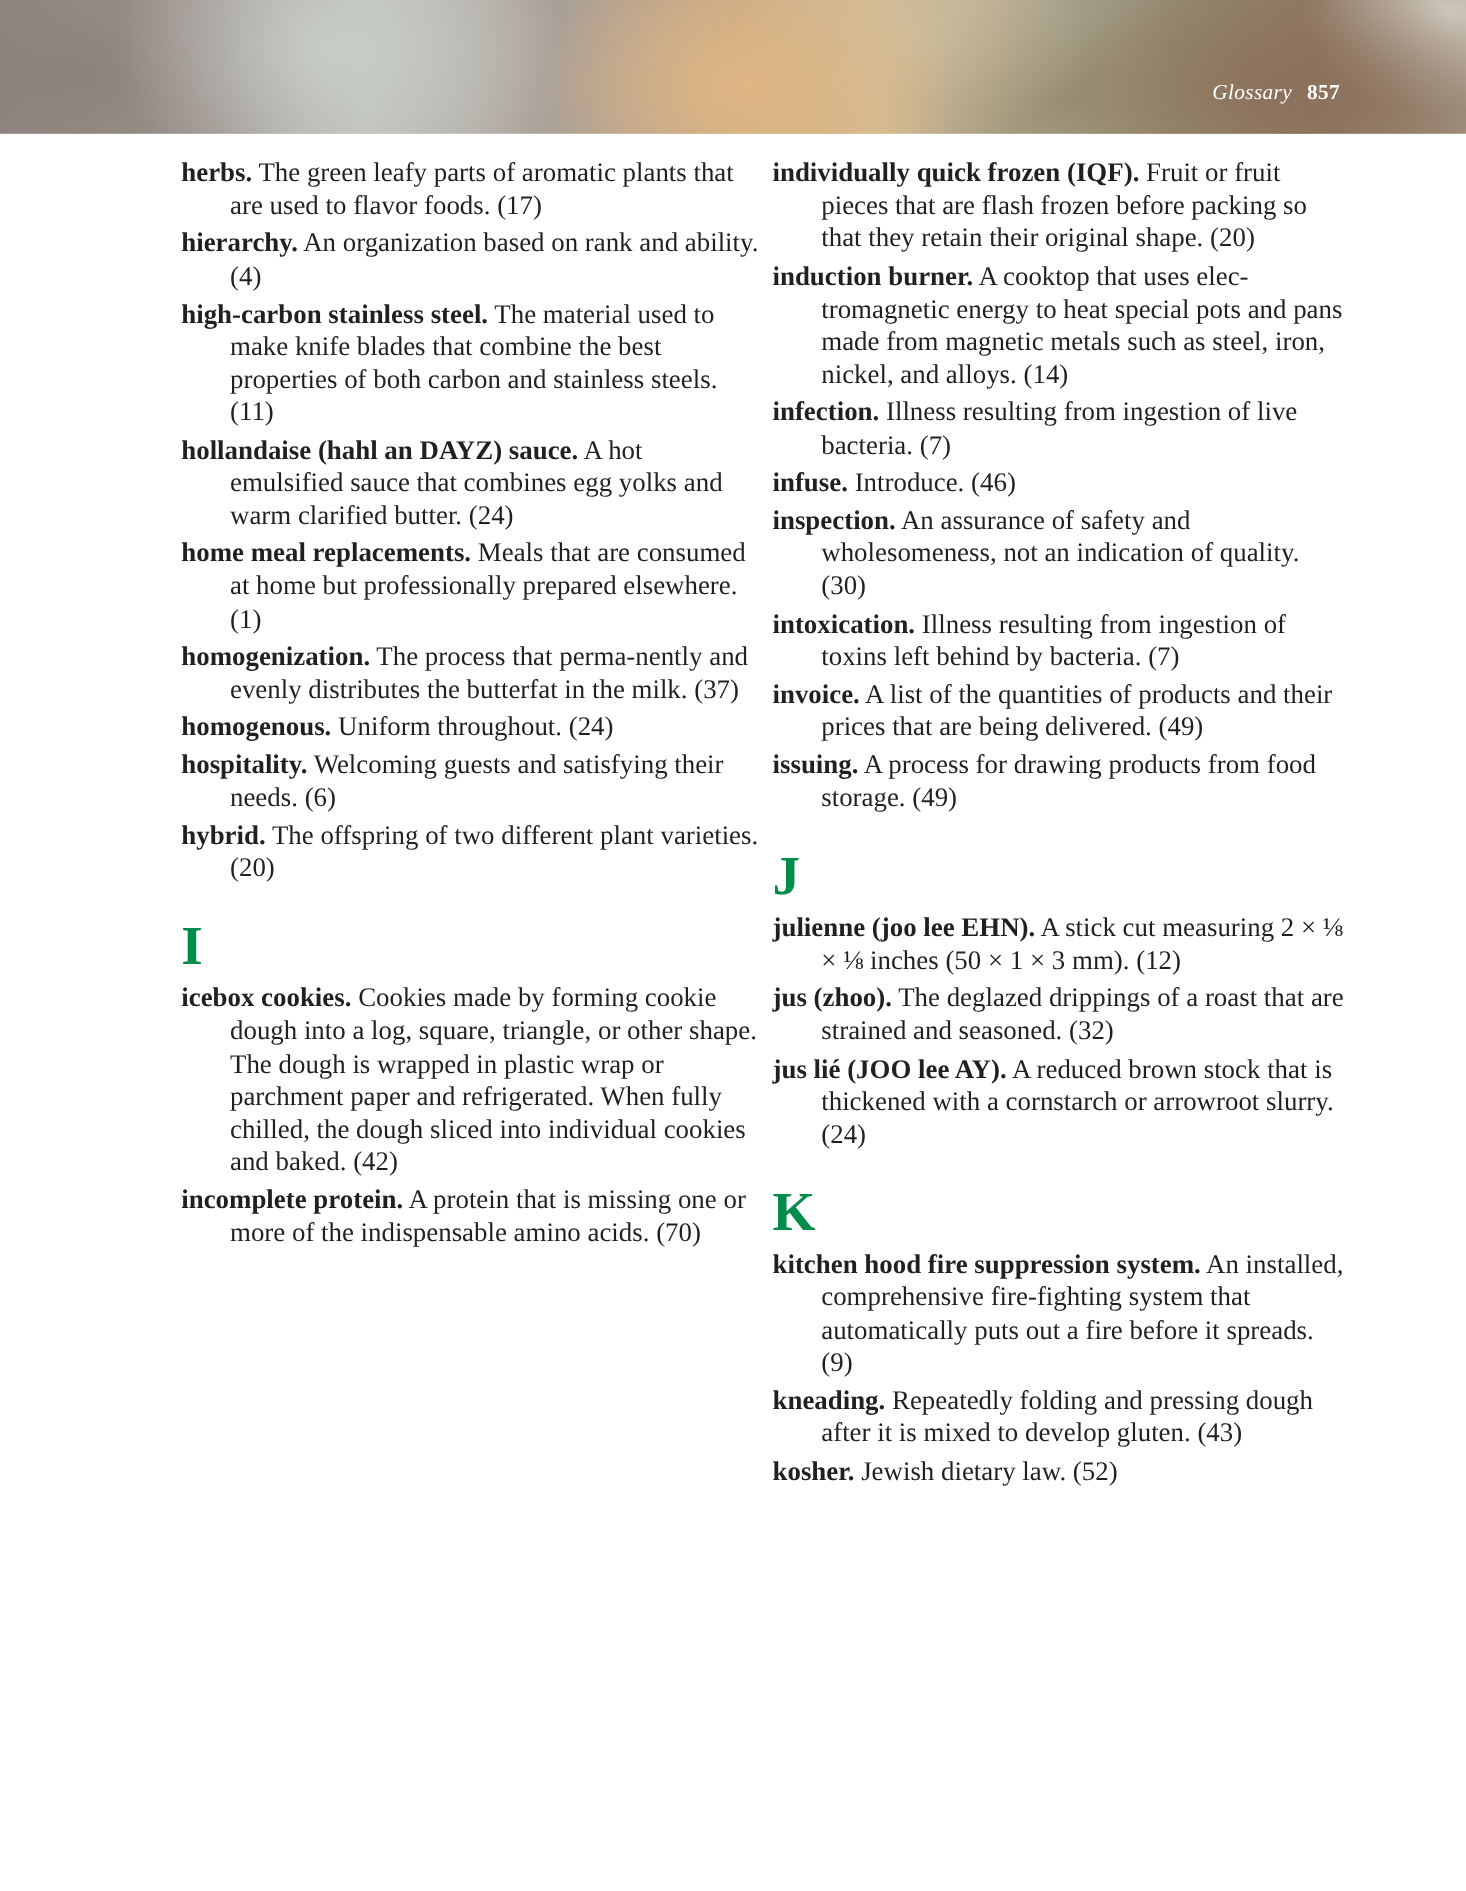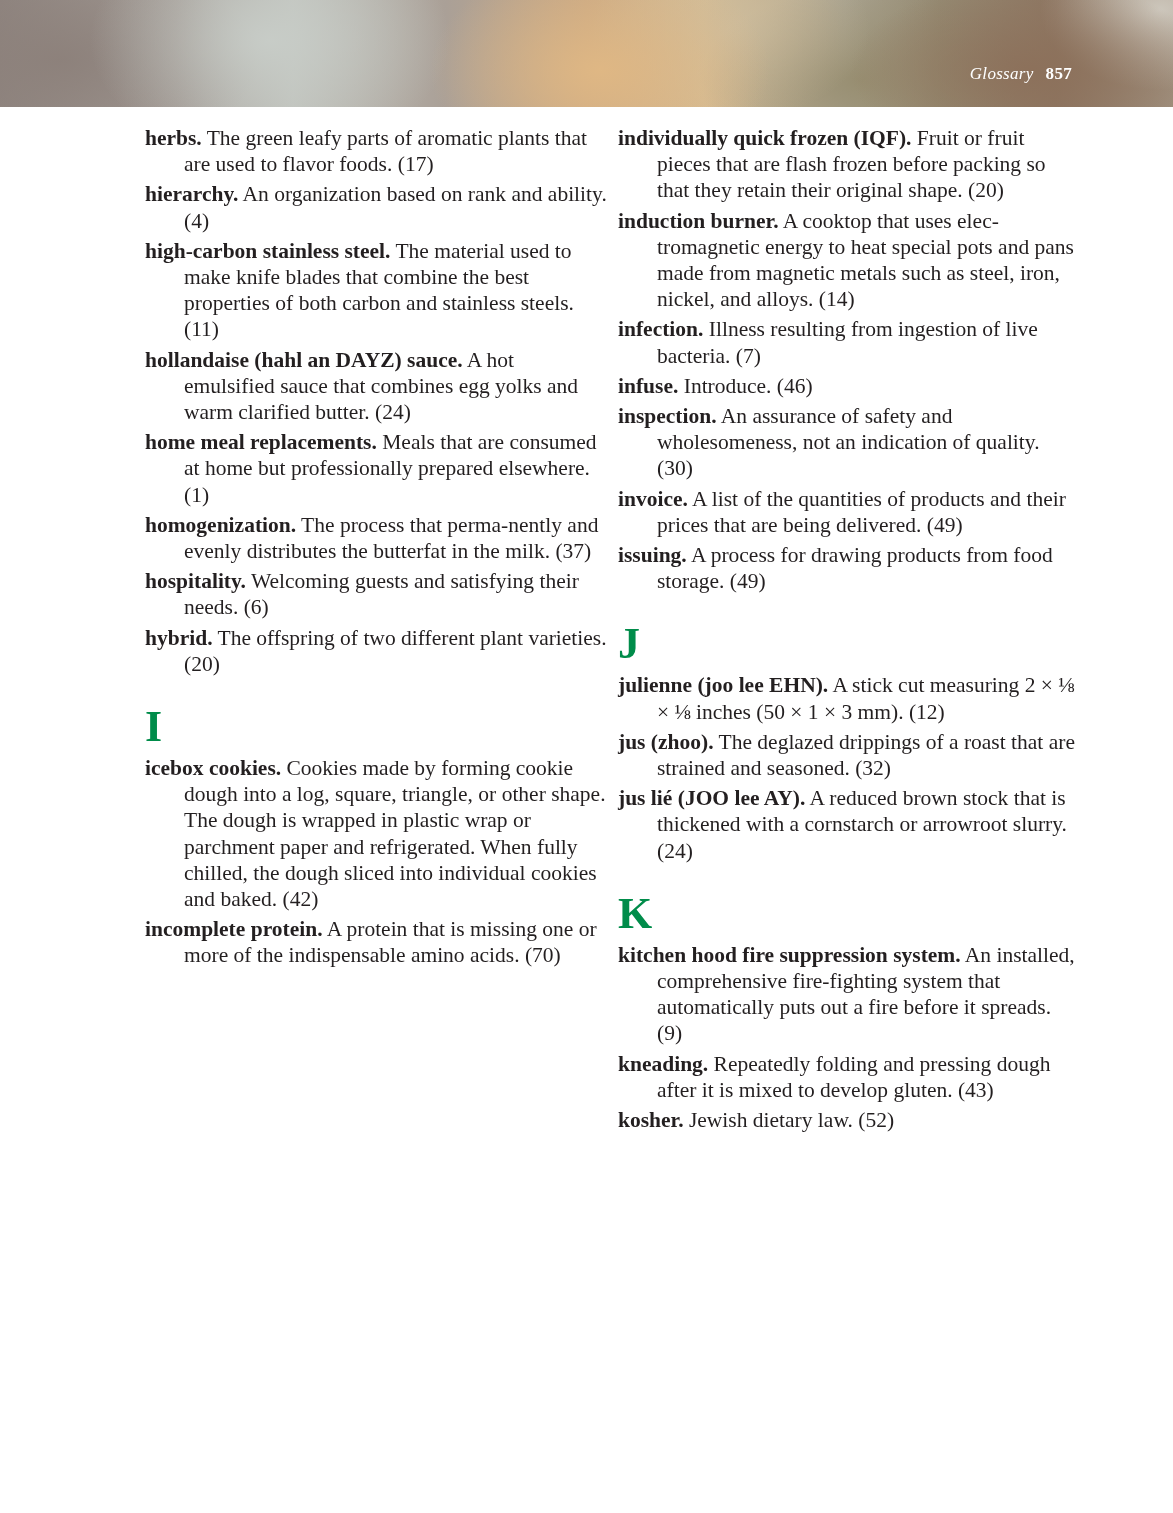--- a/index.html
+++ b/index.html
@@ -78,35 +78,37 @@
   </div>
 </div>
 
 <div class="col col-left">
   <p class="entry"><span class="term">herbs.</span><span class="def"> The green leafy parts of aromatic plants that are used to flavor foods. (17)</span></p>
   <p class="entry"><span class="term">hierarchy.</span><span class="def"> An organization based on rank and ability. (4)</span></p>
   <p class="entry"><span class="term">high-carbon stainless steel.</span><span class="def"> The material used to make knife blades that combine the best properties of both carbon and stainless steels. (11)</span></p>
   <p class="entry"><span class="term">hollandaise (hahl an DAYZ) sauce.</span><span class="def"> A hot emulsified sauce that combines egg yolks and warm clarified butter. (24)</span></p>
   <p class="entry"><span class="term">home meal replacements.</span><span class="def"> Meals that are consumed at home but professionally prepared elsewhere. (1)</span></p>
   <p class="entry"><span class="term">homogenization.</span><span class="def"> The process that perma-nently and evenly distributes the butterfat in the milk. (37)</span></p>
+  <p class="entry"><span class="term">homogenous.</span><span class="def"> Uniform throughout. (24)</span></p>
   <p class="entry"><span class="term">hospitality.</span><span class="def"> Welcoming guests and satisfying their needs. (6)</span></p>
   <p class="entry"><span class="term">hybrid.</span><span class="def"> The offspring of two different plant varieties. (20)</span></p>
 
   <div class="letter">I</div>
 
   <p class="entry"><span class="term">icebox cookies.</span><span class="def"> Cookies made by forming cookie dough into a log, square, triangle, or other shape. The dough is wrapped in plastic wrap or parchment paper and refrigerated. When fully chilled, the dough sliced into individual cookies and baked. (42)</span></p>
   <p class="entry"><span class="term">incomplete protein.</span><span class="def"> A protein that is missing one or more of the indispensable amino acids. (70)</span></p>
 </div>
 
 <div class="col col-right">
   <p class="entry"><span class="term">individually quick frozen (IQF).</span><span class="def"> Fruit or fruit pieces that are flash frozen before packing so that they retain their original shape. (20)</span></p>
   <p class="entry"><span class="term">induction burner.</span><span class="def"> A cooktop that uses elec-tromagnetic energy to heat special pots and pans made from magnetic metals such as steel, iron, nickel, and alloys. (14)</span></p>
   <p class="entry"><span class="term">infection.</span><span class="def"> Illness resulting from ingestion of live bacteria. (7)</span></p>
   <p class="entry"><span class="term">infuse.</span><span class="def"> Introduce. (46)</span></p>
   <p class="entry"><span class="term">inspection.</span><span class="def"> An assurance of safety and wholesomeness, not an indication of quality. (30)</span></p>
+  <p class="entry"><span class="term">intoxication.</span><span class="def"> Illness resulting from ingestion of toxins left behind by bacteria. (7)</span></p>
   <p class="entry"><span class="term">invoice.</span><span class="def"> A list of the quantities of products and their prices that are being delivered. (49)</span></p>
   <p class="entry"><span class="term">issuing.</span><span class="def"> A process for drawing products from food storage. (49)</span></p>
 
   <div class="letter">J</div>
 
   <p class="entry"><span class="term">julienne (joo lee EHN).</span><span class="def"> A stick cut measuring 2 × ⅛ × ⅛ inches (50 × 1 × 3 mm). (12)</span></p>
   <p class="entry"><span class="term">jus (zhoo).</span><span class="def"> The deglazed drippings of a roast that are strained and seasoned. (32)</span></p>
   <p class="entry"><span class="term">jus lié (JOO lee AY).</span><span class="def"> A reduced brown stock that is thickened with a cornstarch or arrowroot slurry. (24)</span></p>
 
   <div class="letter">K</div>

